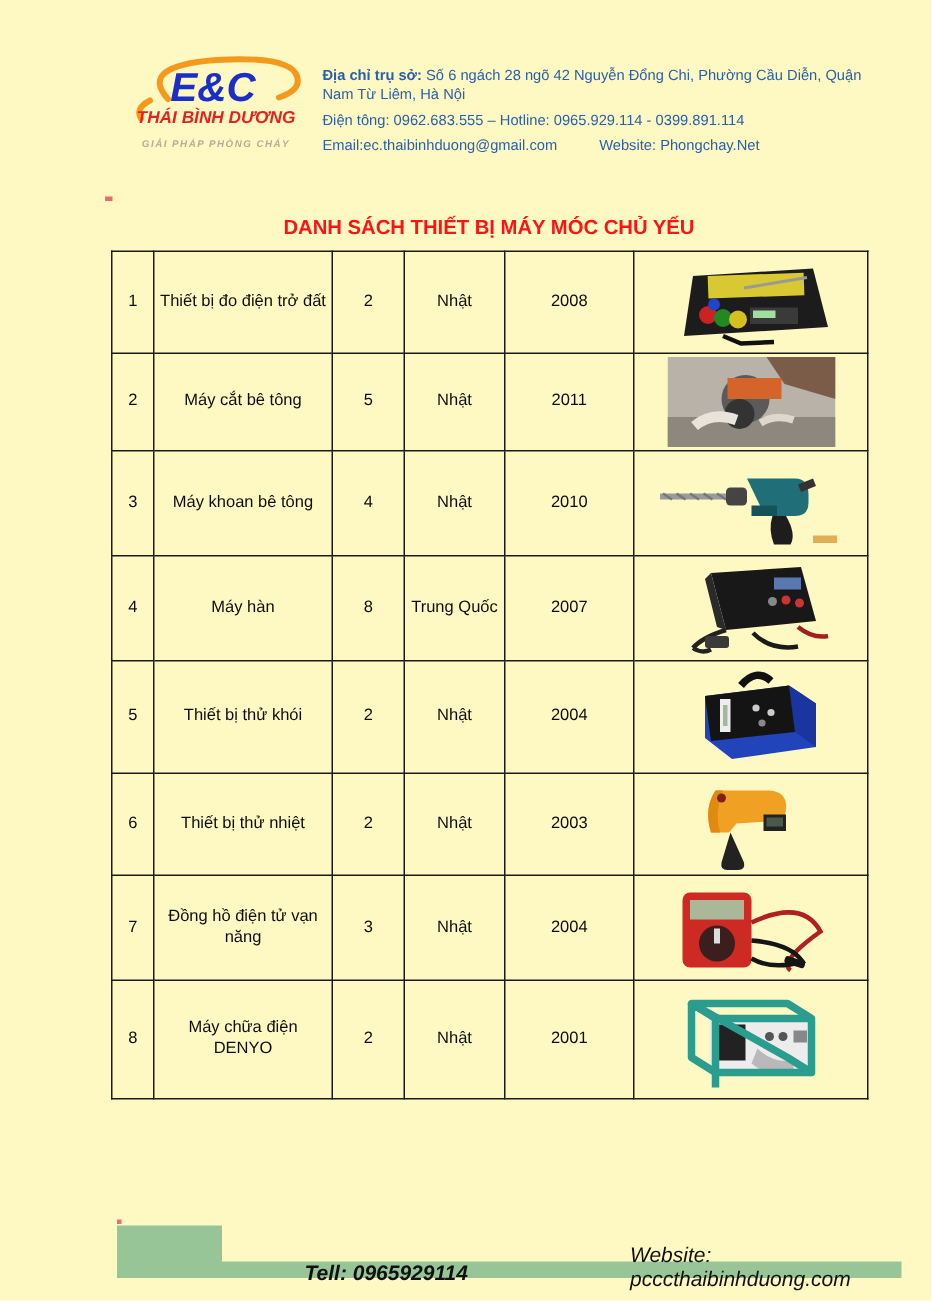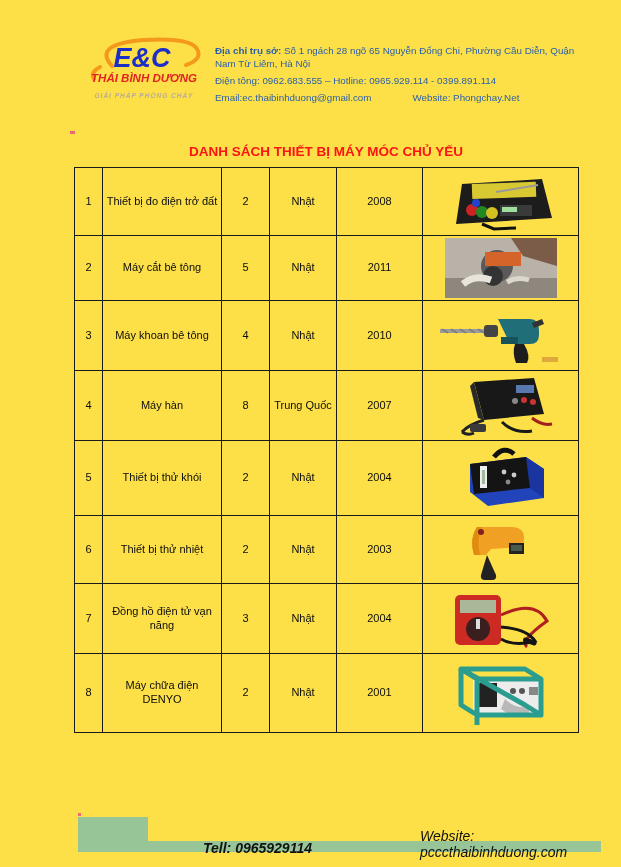--- a/index.html
+++ b/index.html
@@ -1,32 +1,32 @@
 <!DOCTYPE html>
 <html><head>
 <meta charset="utf-8">
 <style>
   * { margin:0; padding:0; box-sizing:border-box; }
   html,body { background:#ffffff; }
   .page {
     position:relative; width:621px; height:867px; margin:0 auto;
-    background:#fde047; font-family:"Liberation Sans", sans-serif;
+    background:#fef9c3; font-family:"Liberation Sans", sans-serif;
     overflow:hidden; color:#000;
   }
 
   
   .logo { position:absolute; left:82px; top:34px; width:130px; height:74px; }
   .hdr  { position:absolute; left:215px; top:38px; width:382px; }
   .company { text-align:center; font-weight:bold; font-size:13px; color:#1e3a8c; }
   .slogan  { text-align:right; font-style:italic; font-weight:bold; font-size:10.5px;
              color:#2257a6; margin-top:5px; }
   .addr, .phone, .contact { font-size:9.8px; color:#2a5fab; line-height:1.32; }
   .addr  { margin-top:7px; }
   .phone { margin-top:4px; }
-  .contact { margin-top:4px; display:flex;gap:13px; }
+  .contact { margin-top:4px; display:flex; }
   .contact .web { margin-left:28px; }
 
   .red-dash { position:absolute; left:70px; top:131px; width:5px; height:3px; background:#e96a72; }
 
   
   .title {
     position:absolute; left:74px; top:144px; width:504px; text-align:center;
     color:#fa1414; font-weight:bold; font-size:13.5px;
   }
 
@@ -61,21 +61,21 @@
     <svg width="130" height="74" viewBox="0 0 130 74">
       <path d="M30 32 Q10 10 62 6 Q112 3 116 17 Q119 26 104 31" fill="none" stroke="#f5991c" stroke-width="4" stroke-linecap="round"></path>
       <path d="M12 45 Q8 38 18 33" fill="none" stroke="#f5991c" stroke-width="4" stroke-linecap="round"></path>
       <text x="60" y="33" text-anchor="middle" font-size="27" font-weight="bold" font-style="italic" fill="#1b2ec8">E&amp;C</text>
       <text x="62" y="48" text-anchor="middle" font-size="11.5" font-weight="bold" font-style="italic" fill="#e32222">THÁI BÌNH DƯƠNG</text>
       <text x="62" y="64" text-anchor="middle" font-size="6.5" font-weight="bold" font-style="italic" fill="#b9ac96" letter-spacing="1">GIẢI PHÁP PHÒNG CHÁY</text>
     </svg>
   </div>
 
   <div class="hdr">
-    <div class="addr"><b>Địa chỉ trụ sở:</b> <span>Số 1 ngách 28 ngõ 65 Nguyễn Đổng Chi, Phường Cầu Diễn, Quận Nam Từ Liêm, Hà Nội</span></div>
+    <div class="addr"><b>Địa chỉ trụ sở:</b> <span>Số 6 ngách 28 ngõ 42 Nguyễn Đổng Chi, Phường Cầu Diễn, Quận Nam Từ Liêm, Hà Nội</span></div>
     <div class="phone">Điện tông: 0962.683.555 – Hotline: 0965.929.114 - 0399.891.114</div>
     <div class="contact">
       <span>Email:ec.thaibinhduong@gmail.com</span>
       <span class="web">Website: Phongchay.Net</span>
     </div>
   </div>
 
   <div class="red-dash"></div>
 
   <div class="title">DANH SÁCH THIẾT BỊ MÁY MÓC CHỦ YẾU</div>

